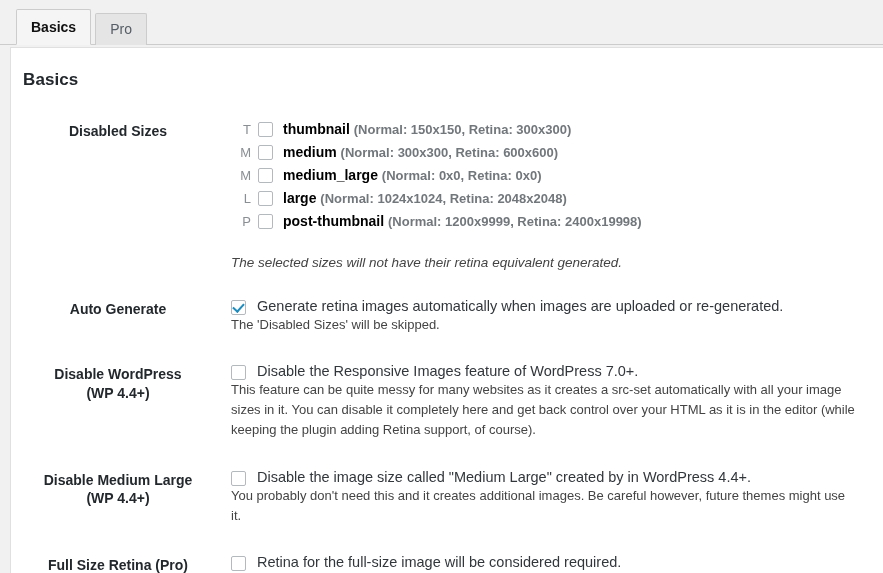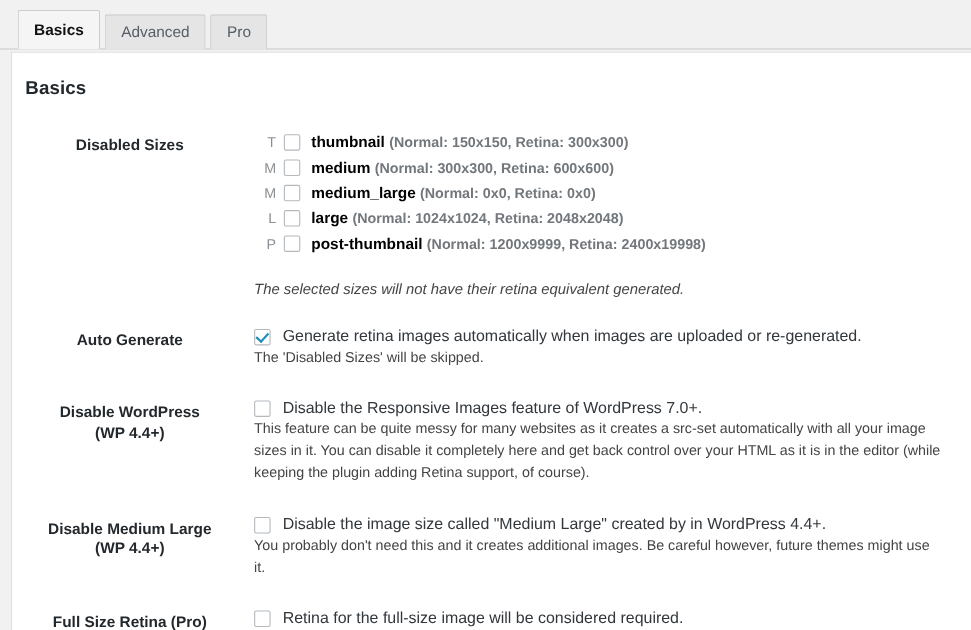--- a/index.html
+++ b/index.html
@@ -163,21 +163,21 @@
   .note-italic {
     font-style: italic;
     color: #444;
     font-size: 13.5px;
     margin-top: 24px;
   }
 
   
   .opt-line {
     display: flex;
-    align-items: center;
+    align-items: flex-end;
   }
   .opt-label {
     margin-left: 11px;
     font-size: 14.5px;
     color: #32373c;
     line-height: 17px;
     cursor: pointer;
   }
   .desc {
     font-size: 13px;
@@ -189,23 +189,20 @@
 </style>
 </head>
 <body>
 
 <div class="tabs-wrap">
   <div class="tabs">
     <div class="tab active">
       <span>Basics</span>
     </div>
     <div class="tab">
-      <span>Advanced</span>
-    </div>
-    <div class="tab">
       <span>Pro</span>
     </div>
   </div>
 </div>
 
 <div class="panel">
 
   <div class="panel-title">Basics</div>
 
   <table class="form">

